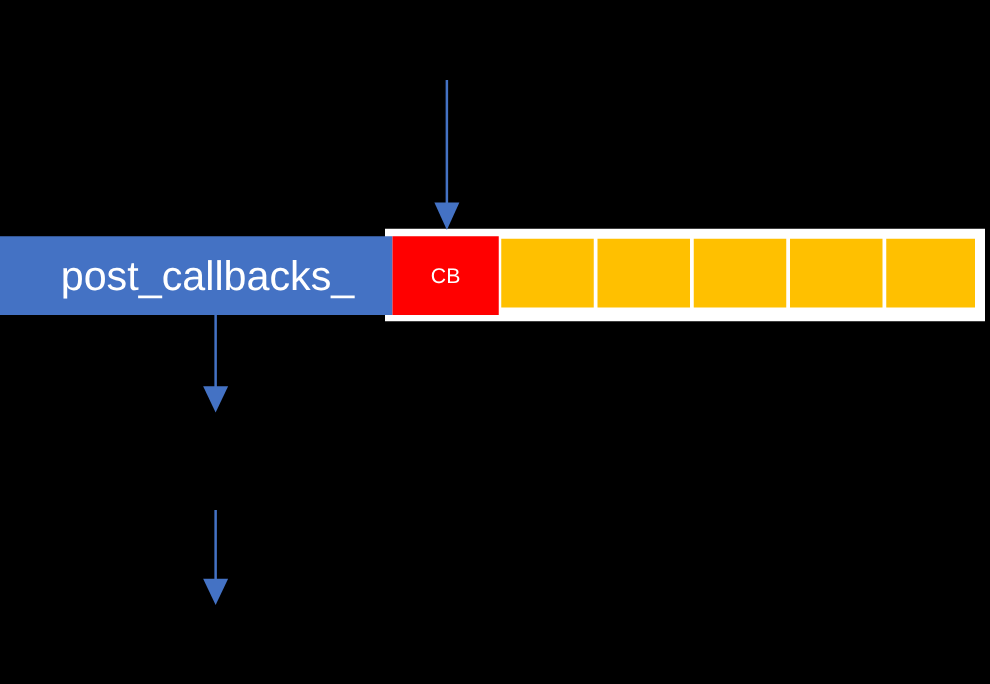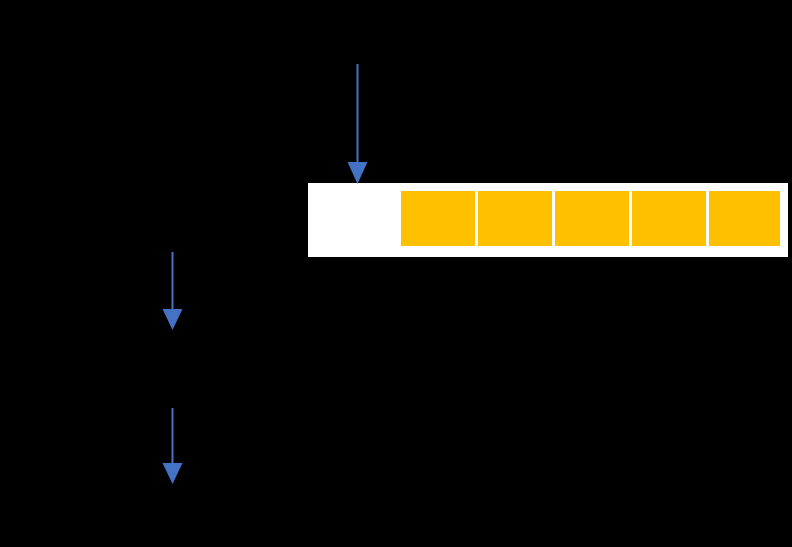--- a/index.html
+++ b/index.html
@@ -83,21 +83,27 @@
     overflow: visible;
   }
 </style>
 </head>
 <body>
 
 <div id="canvas">
 
   <div class="array-plate"></div>
 
+  <div class="label-bar">
+    <span class="label-bar-text">post_callbacks_</span>
+  </div>
 
+  <div class="cb-cell">
+    <span class="cb-cell-text">CB</span>
+  </div>
 
   <div class="slot-cell" style="left:401px; width:74px;"></div>
   <div class="slot-cell" style="left:478px; width:74px;"></div>
   <div class="slot-cell" style="left:555px; width:74px;"></div>
   <div class="slot-cell" style="left:632px; width:74px;"></div>
   <div class="slot-cell" style="left:709px; width:71px;"></div>
 
   <div class="arrow" style="left:342px; top:60px;">
     <svg width="32" height="128" viewBox="0 0 32 128">
       <line x1="15.5" y1="4" x2="15.5" y2="106" stroke="#4472C4" stroke-width="2"></line>

